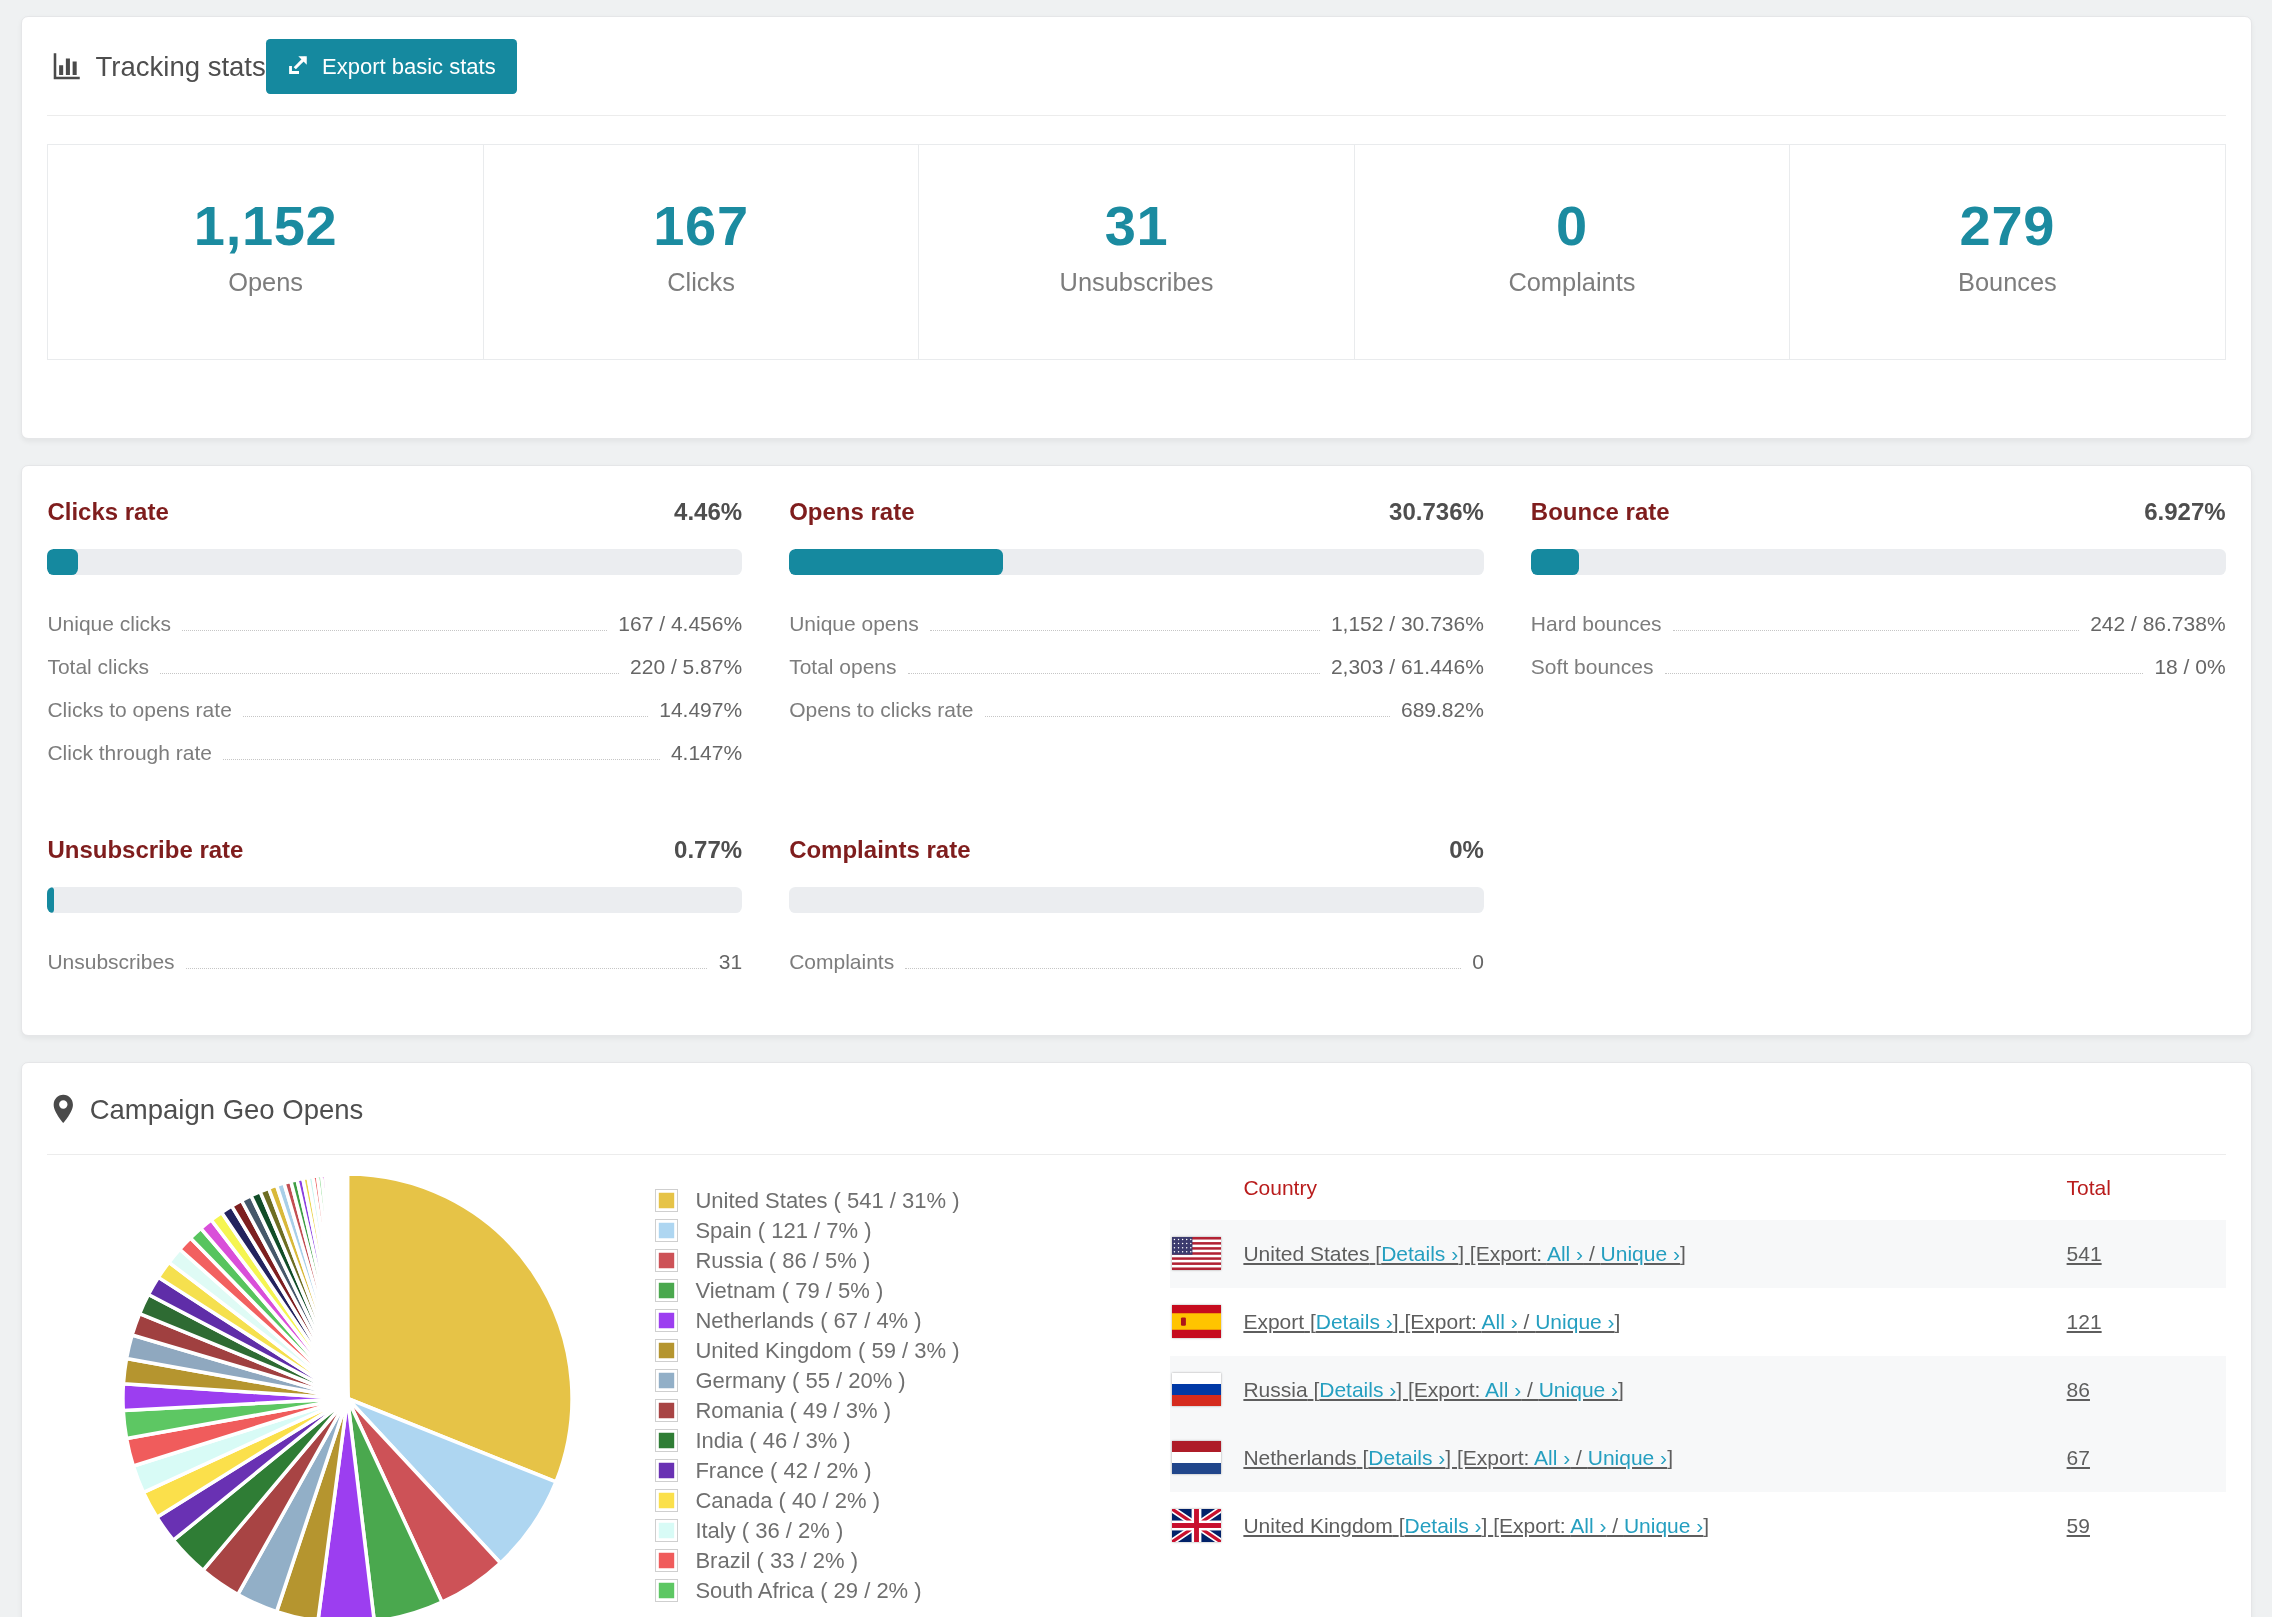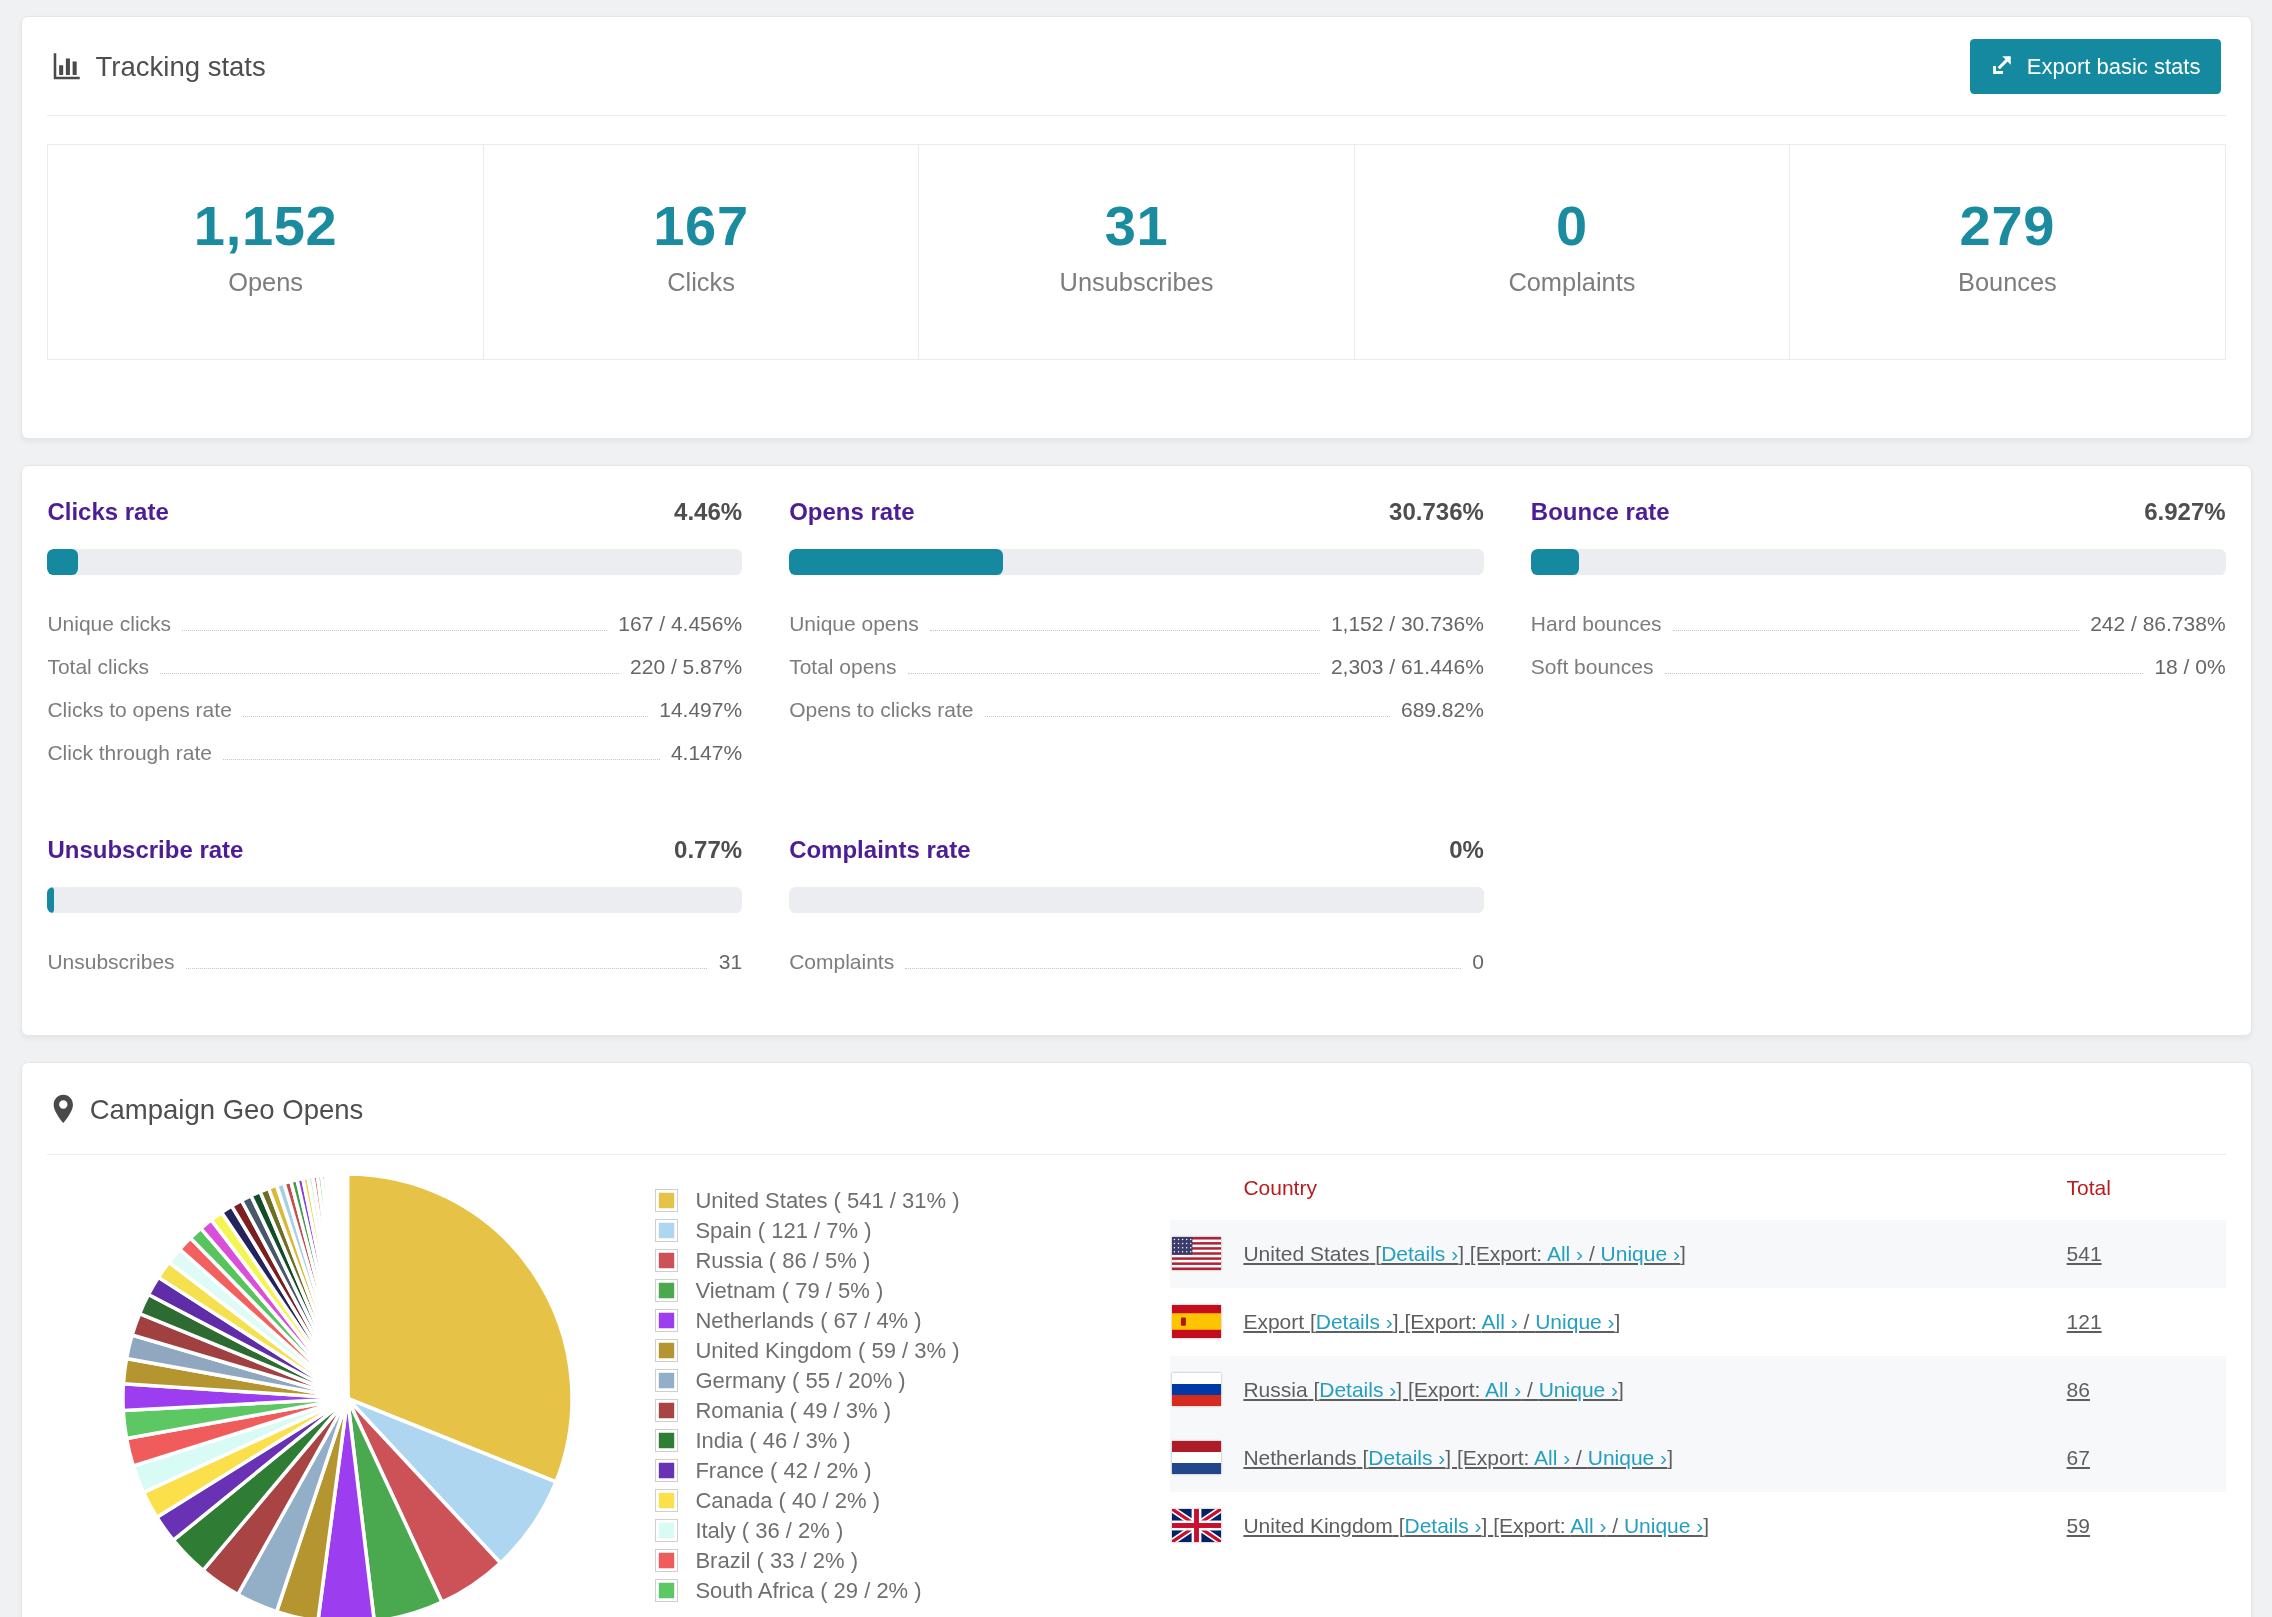--- a/index.html
+++ b/index.html
@@ -4,38 +4,38 @@
 <style>
   * { margin:0; padding:0; box-sizing:border-box; }
   html,body { width:2273px; height:1618px; overflow:hidden; }
   body { background:#eff1f2; font-family:"Liberation Sans", sans-serif; color:#5e5e5e; }
 
   .card { background:#fff; border:0.7px solid #e5e6e8; border-radius:7px;
           box-shadow:0 2.1px 5.6px rgba(0,0,0,.05); margin:0 21px; }
 
   
   #card-tracking { margin-top:15.5px; padding:0 25.4px 7px; }
-  .card-header { display:flex; align-items:center; justify-content:space-between;
+  .card-header { display:flex; align-items:center; 
                  padding:22.6px 4.2px 21px; border-bottom:0.7px solid #ececec; }
   .card-title-wrap { display:flex; align-items:center; gap:14px; }
   .card-title { font-size:27.5px; color:#4e4e4e; }
   .btn-primary { display:flex; align-items:center; gap:11.3px; background:#15899f; color:#fff;
                  font-size:22px; padding:12.7px 21px; border-radius:4.2px; border:none; cursor:pointer;
                  font-family:"Liberation Sans", sans-serif; }
   #stats-row { margin:28px 0 71px; display:flex; border:0.7px solid #e9ebed; }
   .stat-cell { flex:1; text-align:center; padding:48px 0 62px; border-right:0.7px solid #e9ebed; }
   .stat-cell:last-child { border-right:none; }
   .stat-value { font-size:56px; font-weight:bold; color:#1b8ba0; letter-spacing:0.7px; }
   .stat-label { font-size:25.4px; color:#7d7d7d; margin-top:10px; }
 
   
   #card-rates { margin-top:26px; padding:32px 25.4px 61px; }
   #rates-grid { display:grid; grid-template-columns:repeat(3,1fr); column-gap:47px; row-gap:71px; }
   .rate-head { display:flex; justify-content:space-between; align-items:baseline; }
-  .rate-title { font-size:24px; font-weight:bold; color:#4c1d95; }
+  .rate-title { font-size:24px; font-weight:bold; color:#7f1d1d; }
   .rate-value { font-size:24px; font-weight:bold; color:#4e4e4e; }
   .bar { height:26px; background:#ebedf0; border-radius:6.4px; margin-top:22.6px; overflow:hidden; }
   .bar-fill { height:100%; background:#15899f; border-radius:6.4px; }
   .rate-rows { margin-top:37px; }
   .rate-row { display:flex; align-items:baseline; font-size:21px; margin-top:19px; }
   .rate-row:first-child { margin-top:8px; }
   .rate-row-label { color:#7d7d7d; white-space:nowrap; }
   .leader { flex:1; border-bottom:1.4px dotted #c6c6c6; margin:0 11.3px 5px; }
   .rate-row-value { color:#666; white-space:nowrap; }
 

